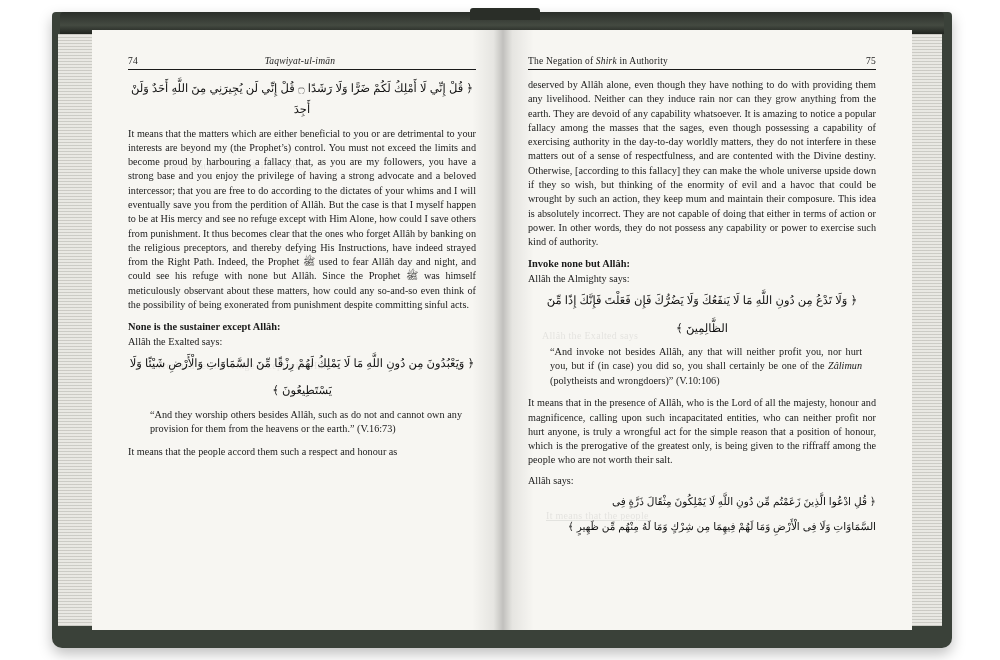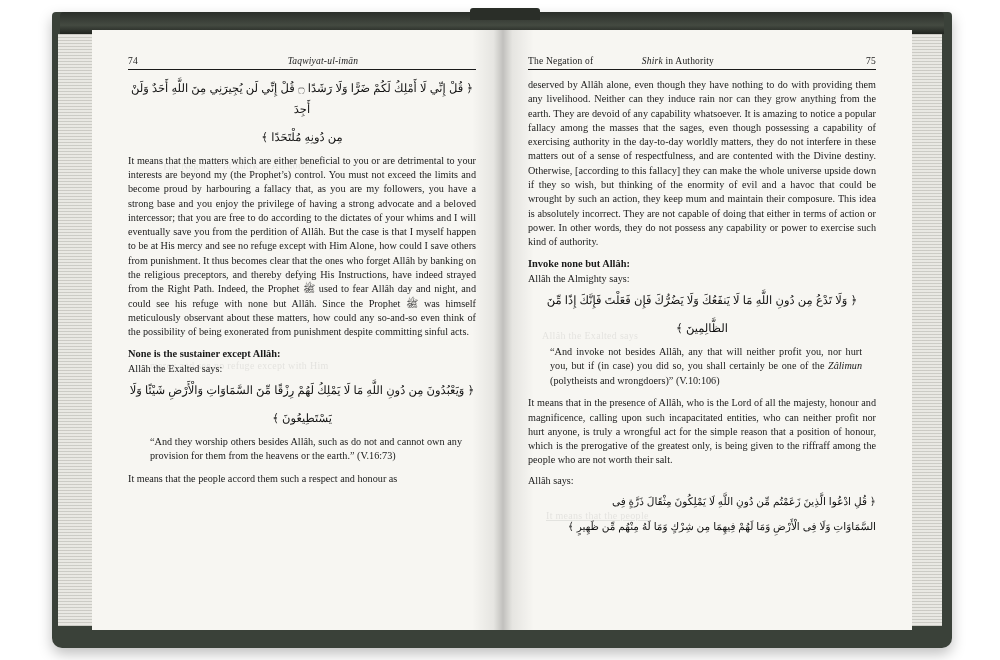--- a/index.html
+++ b/index.html
@@ -120,21 +120,21 @@
   }
   .runhead .folio { font-size: 9.5px; }
   .runhead .title {
     flex: 1;
     text-align: center;
   }
   .runhead.left .folio { order: 0; }
   .runhead.left .title { order: 1; text-align: center; padding-right: 14px;}
   .runhead.right .title { order: 0; text-align: left; }
   .runhead.right .folio { order: 1; }
-  .runhead .ital { font-style: italic; margin-left: 46px; }
+  .runhead .ital { font-style: italic; }
 
   
   .arabic {
     direction: rtl;
     text-align: center;
     font-family: Liberation Sans, sans-serif;
     font-size: 11.5px;
     line-height: 1.85;
     margin: 6px 0 6px 0;
     color: #111;
@@ -197,21 +197,20 @@
 
     <div class="page-left">
       <div class="page-inner">
 
         <div class="runhead left">
           <span class="folio">74</span>
           <span class="title ital">Taqwiyat-ul-imān</span>
         </div>
 
         <div class="arabic">﴿ قُلْ إِنِّي لَا أَمْلِكُ لَكُمْ ضَرًّا وَلَا رَشَدًا ۝ قُلْ إِنِّي لَن يُجِيرَنِي مِنَ اللَّهِ أَحَدٌ وَلَنْ أَجِدَ</div>
-        <div class="arabic">مِن دُونِهِ مُلْتَحَدًا ﴾</div>
 
 
         <p class="body">It means that the matters which are either beneficial to you or are detrimental to your interests are beyond my (the Prophet’s) control. You must not exceed the limits and become proud by harbouring a fallacy that, as you are my followers, you have a strong base and you enjoy the privilege of having a strong advocate and a beloved intercessor; that you are free to do according to the dictates of your whims and I will eventually save you from the perdition of Allâh. But the case is that I myself happen to be at His mercy and see no refuge except with Him Alone, how could I save others from punishment. It thus becomes clear that the ones who forget Allâh by banking on the religious preceptors, and thereby defying His Instructions, have indeed strayed from the Right Path. Indeed, the Prophet ﷺ used to fear Allâh day and night, and could see his refuge with none but Allâh. Since the Prophet ﷺ was himself meticulously observant about these matters, how could any so-and-so even think of the possibility of being exonerated from punishment despite committing sinful acts.</p>
 
         <div class="section-head">None is the sustainer except Allâh:</div>
         <div class="lead">Allâh the Exalted says:</div>
 
         <div class="arabic">﴿ وَيَعْبُدُونَ مِن دُونِ اللَّهِ مَا لَا يَمْلِكُ لَهُمْ رِزْقًا مِّنَ السَّمَاوَاتِ وَالْأَرْضِ شَيْئًا وَلَا</div>
         <div class="arabic">يَسْتَطِيعُونَ ﴾</div>
 

